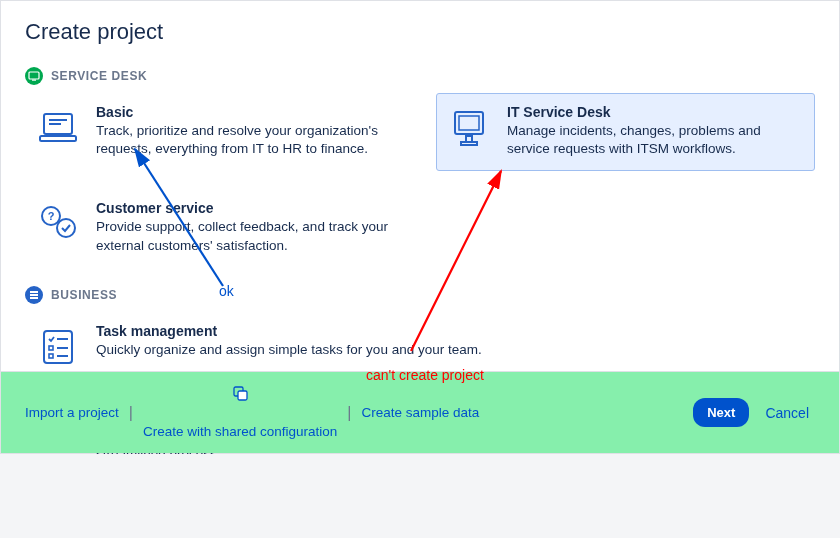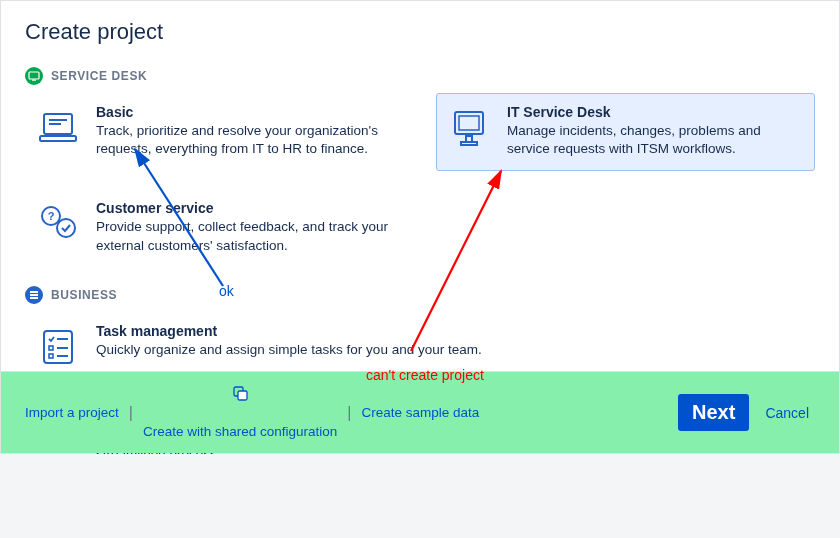--- a/index.html
+++ b/index.html
@@ -15,21 +15,21 @@
   .card{display:flex;gap:16px;flex:1;padding:10px 14px 12px 10px;border-radius:3px;border:1px solid transparent;}
   .card.selected{background:#e6efff;border:1px solid #9fbef0;}
   .card .card-icon{flex:0 0 44px;display:flex;justify-content:center;padding-top:4px;}
   .card .card-body{flex:1;}
   .card-title{font-weight:700;color:#172b4d;font-size:14px;margin-bottom:2px;}
   .card-desc{font-size:13.5px;color:#172b4d;line-height:1.35;}
   .footer{position:absolute;left:0;right:0;bottom:0;border-top:1px solid #dfe1e6;padding:14px 24px;display:flex;align-items:center;gap:10px;background:#86efac;}
   .footer a{color:#0052cc;text-decoration:none;font-size:13.5px;}
   .footer .sep{color:#6b778c;}
   .footer .spacer{flex:1;}
-  .btn-primary{background:#0052cc;color:#fff;border:0;padding:7px 14px;font-size:20px;font-weight:600;border-radius:3px;cursor:pointer;}
+  .btn-primary{background:#0052cc;color:#fff;border:0;padding:7px 14px;font-size:13px;font-weight:600;border-radius:12px;cursor:pointer;}
   .btn-cancel{color:#0052cc;background:none;border:none;font-size:14px;cursor:pointer;padding:7px 6px;}
   .shared-config{display:inline-flex;align-items:center;gap:23px;flex-direction:column;}
 
   
   .annotation{position:absolute;pointer-events:none;}
   .annot-ok{color:#0052cc;font-size:14px;font-weight:500;}
   .annot-err{color:#ff0000;font-size:14px;font-weight:500;margin-top:16px;}
 
   svg{display:block;}
 </style>

